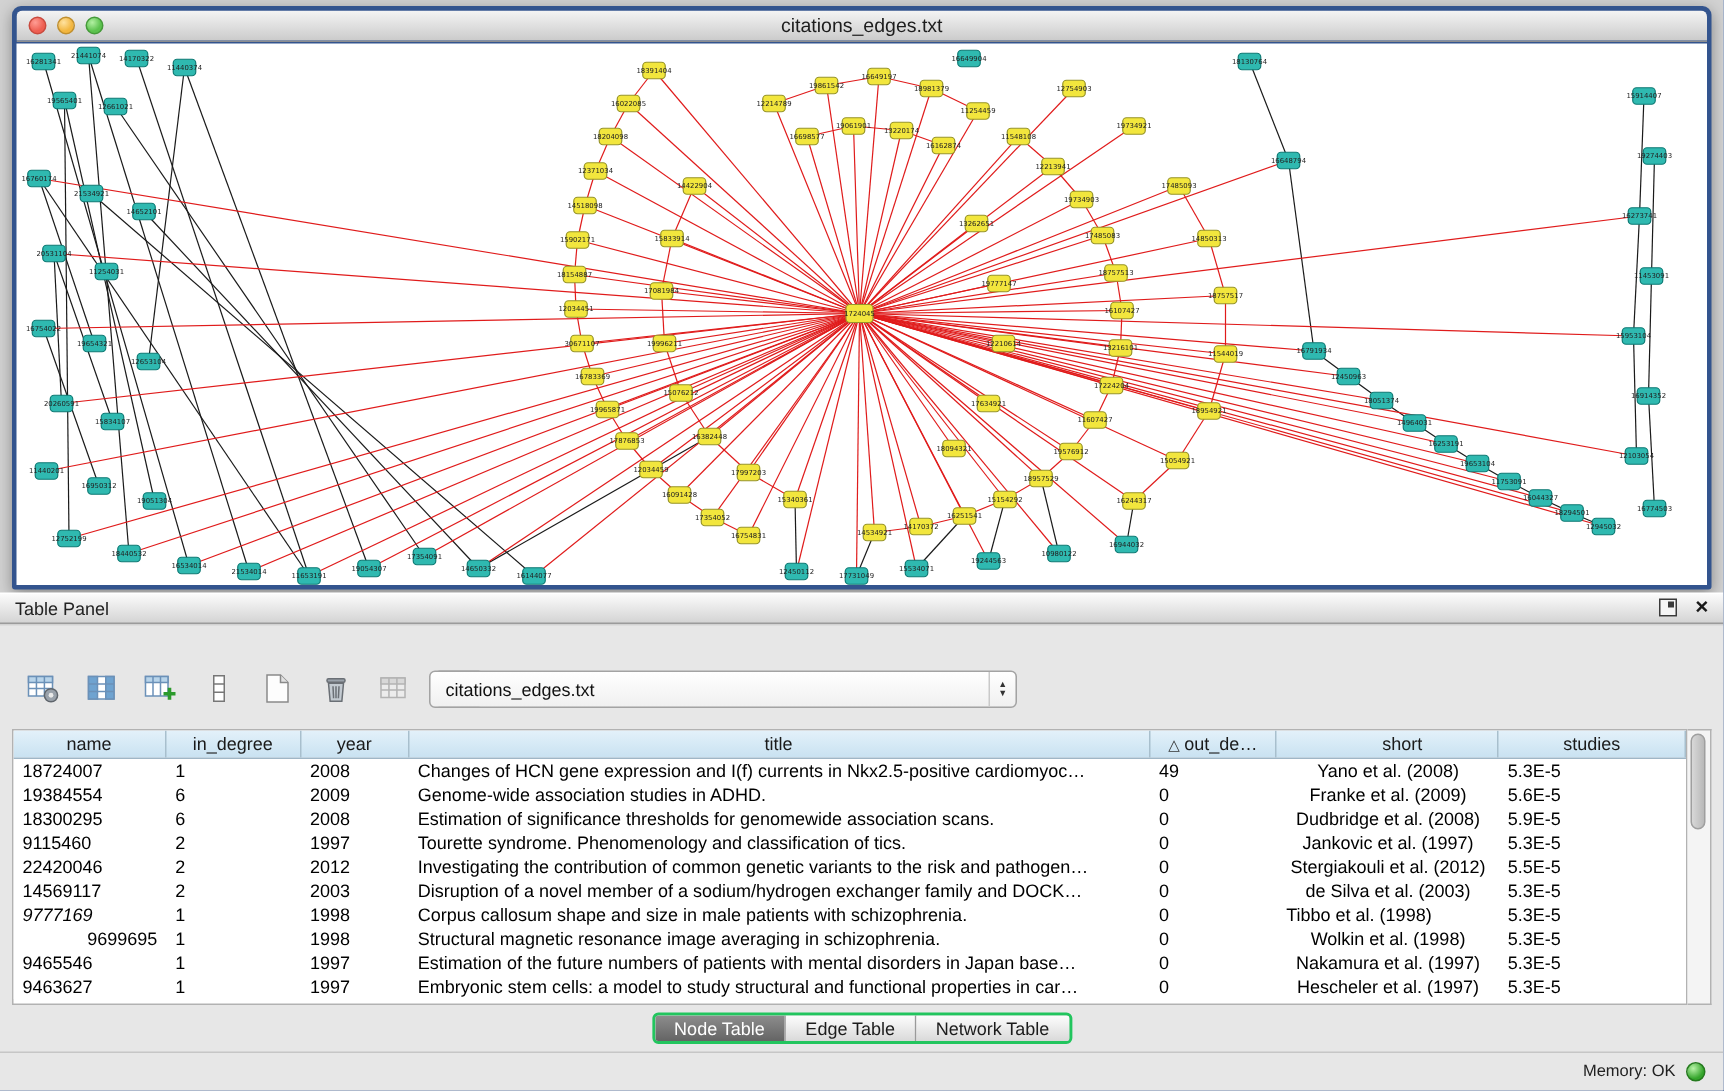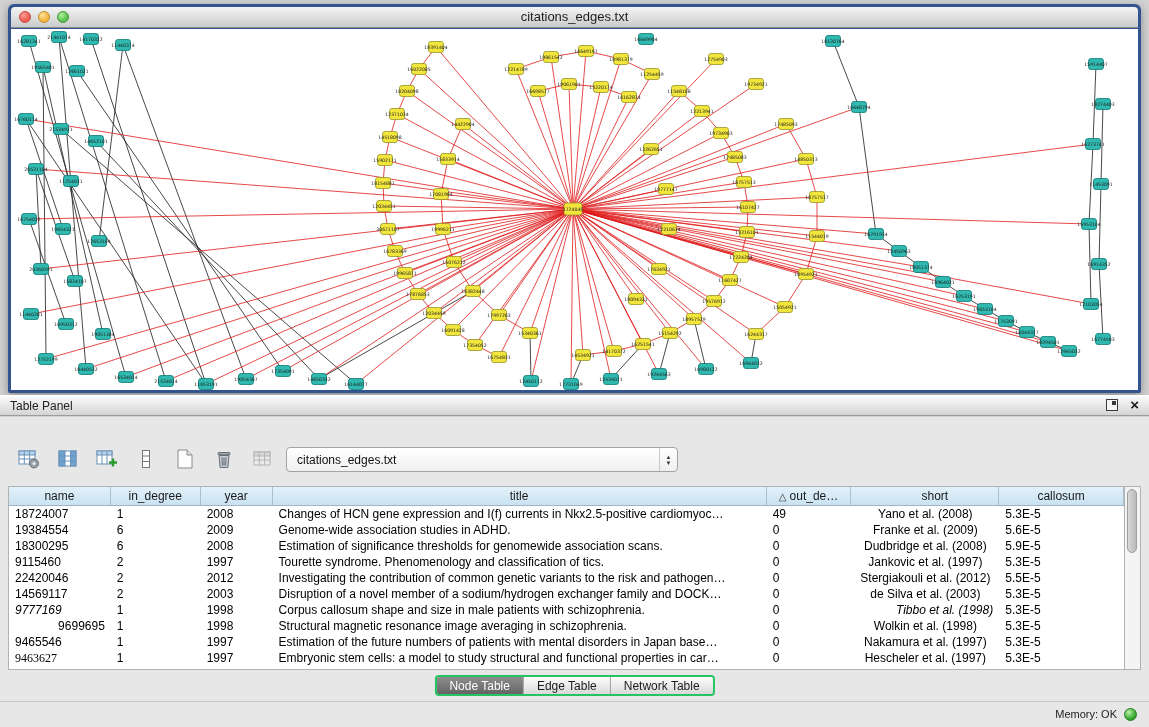--- a/index.html
+++ b/index.html
@@ -846,21 +846,21 @@
     </div>
 
     <div class="tblwrap">
       <div class="thead" id="thead">
           <div class="hcell" style="width: 102px;">name</div>
           <div class="hcell" style="width: 90px;">in_degree</div>
           <div class="hcell" style="width: 72px;">year</div>
           <div class="hcell" style="width: 495px;">title</div>
           <div class="hcell" style="width: 85px;"><span class="sortg">△</span>out_de…</div>
           <div class="hcell" style="width: 148px; padding-left: 20px;">short</div>
-          <div class="hcell" style="width: 125px;">callosum</div>
+          <div class="hcell" style="width: 125px;">studies</div>
         </div>
       <div id="tbody">
           <div class="trow">
             <div class="tcell" style="width: 102px; text-align: left;">18724007</div>
             <div class="tcell" style="width: 90px; text-align: left;">1</div>
             <div class="tcell" style="width: 72px; text-align: left;">2008</div>
             <div class="tcell" style="width: 495px; text-align: left;">Changes of HCN gene expression and I(f) currents in Nkx2.5-positive cardiomyoc…</div>
             <div class="tcell" style="width: 85px; text-align: left;">49</div>
             <div class="tcell" style="width: 148px; text-align: center;">Yano et al. (2008)</div>
             <div class="tcell" style="width: 125px; text-align: left;">5.3E-5</div>
@@ -909,21 +909,21 @@
             <div class="tcell" style="width: 85px; text-align: left;">0</div>
             <div class="tcell" style="width: 148px; text-align: center;">de Silva et al. (2003)</div>
             <div class="tcell" style="width: 125px; text-align: left;">5.3E-5</div>
           </div>
           <div class="trow">
             <div class="tcell" style="width: 102px; text-align: left; font-style: italic;">9777169</div>
             <div class="tcell" style="width: 90px; text-align: left;">1</div>
             <div class="tcell" style="width: 72px; text-align: left;">1998</div>
             <div class="tcell" style="width: 495px; text-align: left;">Corpus callosum shape and size in male patients with schizophrenia.</div>
             <div class="tcell" style="width: 85px; text-align: left;">0</div>
-            <div class="tcell" style="width: 148px; text-align: right; font-style: italic;">Tibbo et al. (1998)</div>
+            <div class="tcell" style="width: 148px; text-align: left;">Tibbo et al. (1998)</div>
             <div class="tcell" style="width: 125px; text-align: left;">5.3E-5</div>
           </div>
           <div class="trow">
             <div class="tcell" style="width: 102px; text-align: right;">9699695</div>
             <div class="tcell" style="width: 90px; text-align: left;">1</div>
             <div class="tcell" style="width: 72px; text-align: left;">1998</div>
             <div class="tcell" style="width: 495px; text-align: left;">Structural magnetic resonance image averaging in schizophrenia.</div>
             <div class="tcell" style="width: 85px; text-align: left;">0</div>
             <div class="tcell" style="width: 148px; text-align: center;">Wolkin et al. (1998)</div>
             <div class="tcell" style="width: 125px; text-align: left;">5.3E-5</div>
@@ -931,21 +931,21 @@
           <div class="trow">
             <div class="tcell" style="width: 102px; text-align: left;">9465546</div>
             <div class="tcell" style="width: 90px; text-align: left;">1</div>
             <div class="tcell" style="width: 72px; text-align: left;">1997</div>
             <div class="tcell" style="width: 495px; text-align: left;">Estimation of the future numbers of patients with mental disorders in Japan base…</div>
             <div class="tcell" style="width: 85px; text-align: left;">0</div>
             <div class="tcell" style="width: 148px; text-align: center;">Nakamura et al. (1997)</div>
             <div class="tcell" style="width: 125px; text-align: left;">5.3E-5</div>
           </div>
           <div class="trow">
-            <div class="tcell" style="width: 102px; text-align: left; font-family: Liberation Serif, serif;">9463627</div>
+            <div class="tcell" style="width: 102px; text-align: left;">9463627</div>
             <div class="tcell" style="width: 90px; text-align: left;">1</div>
             <div class="tcell" style="width: 72px; text-align: left;">1997</div>
             <div class="tcell" style="width: 495px; text-align: left;">Embryonic stem cells: a model to study structural and functional properties in car…</div>
             <div class="tcell" style="width: 85px; text-align: left;">0</div>
             <div class="tcell" style="width: 148px; text-align: center;">Hescheler et al. (1997)</div>
             <div class="tcell" style="width: 125px; text-align: left;">5.3E-5</div>
           </div>
         </div>
     </div>
     <div class="scroll">

